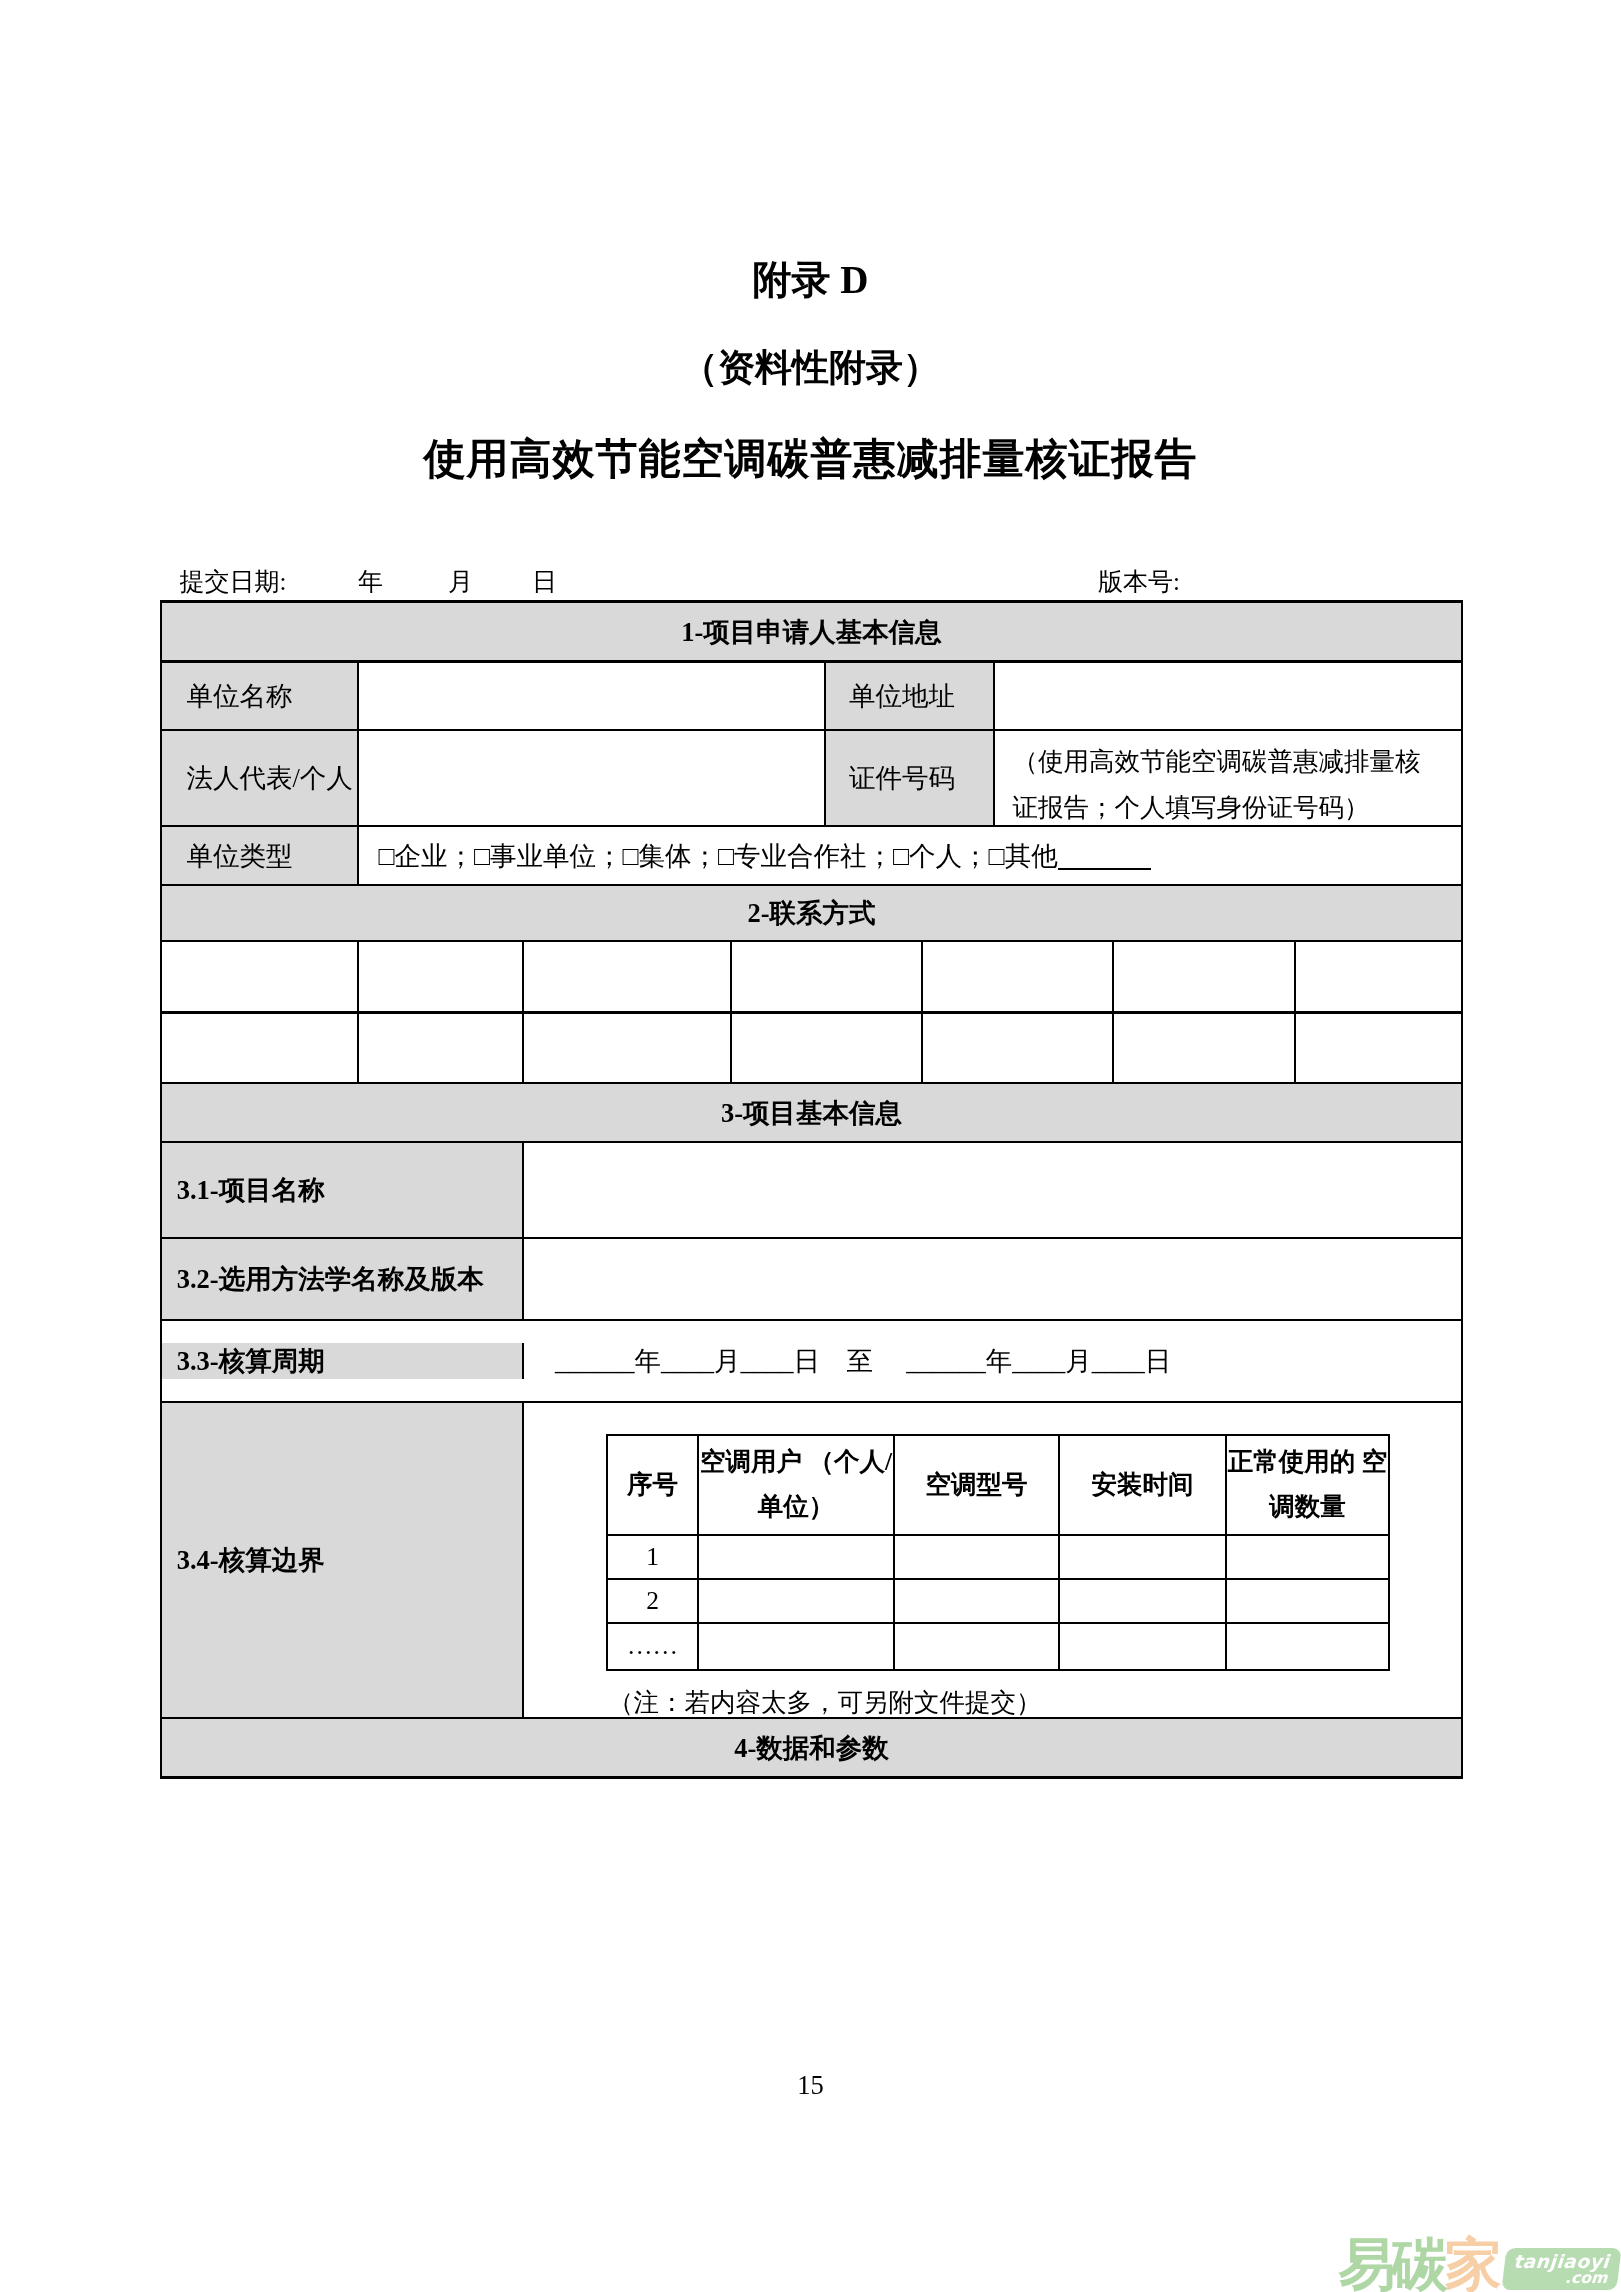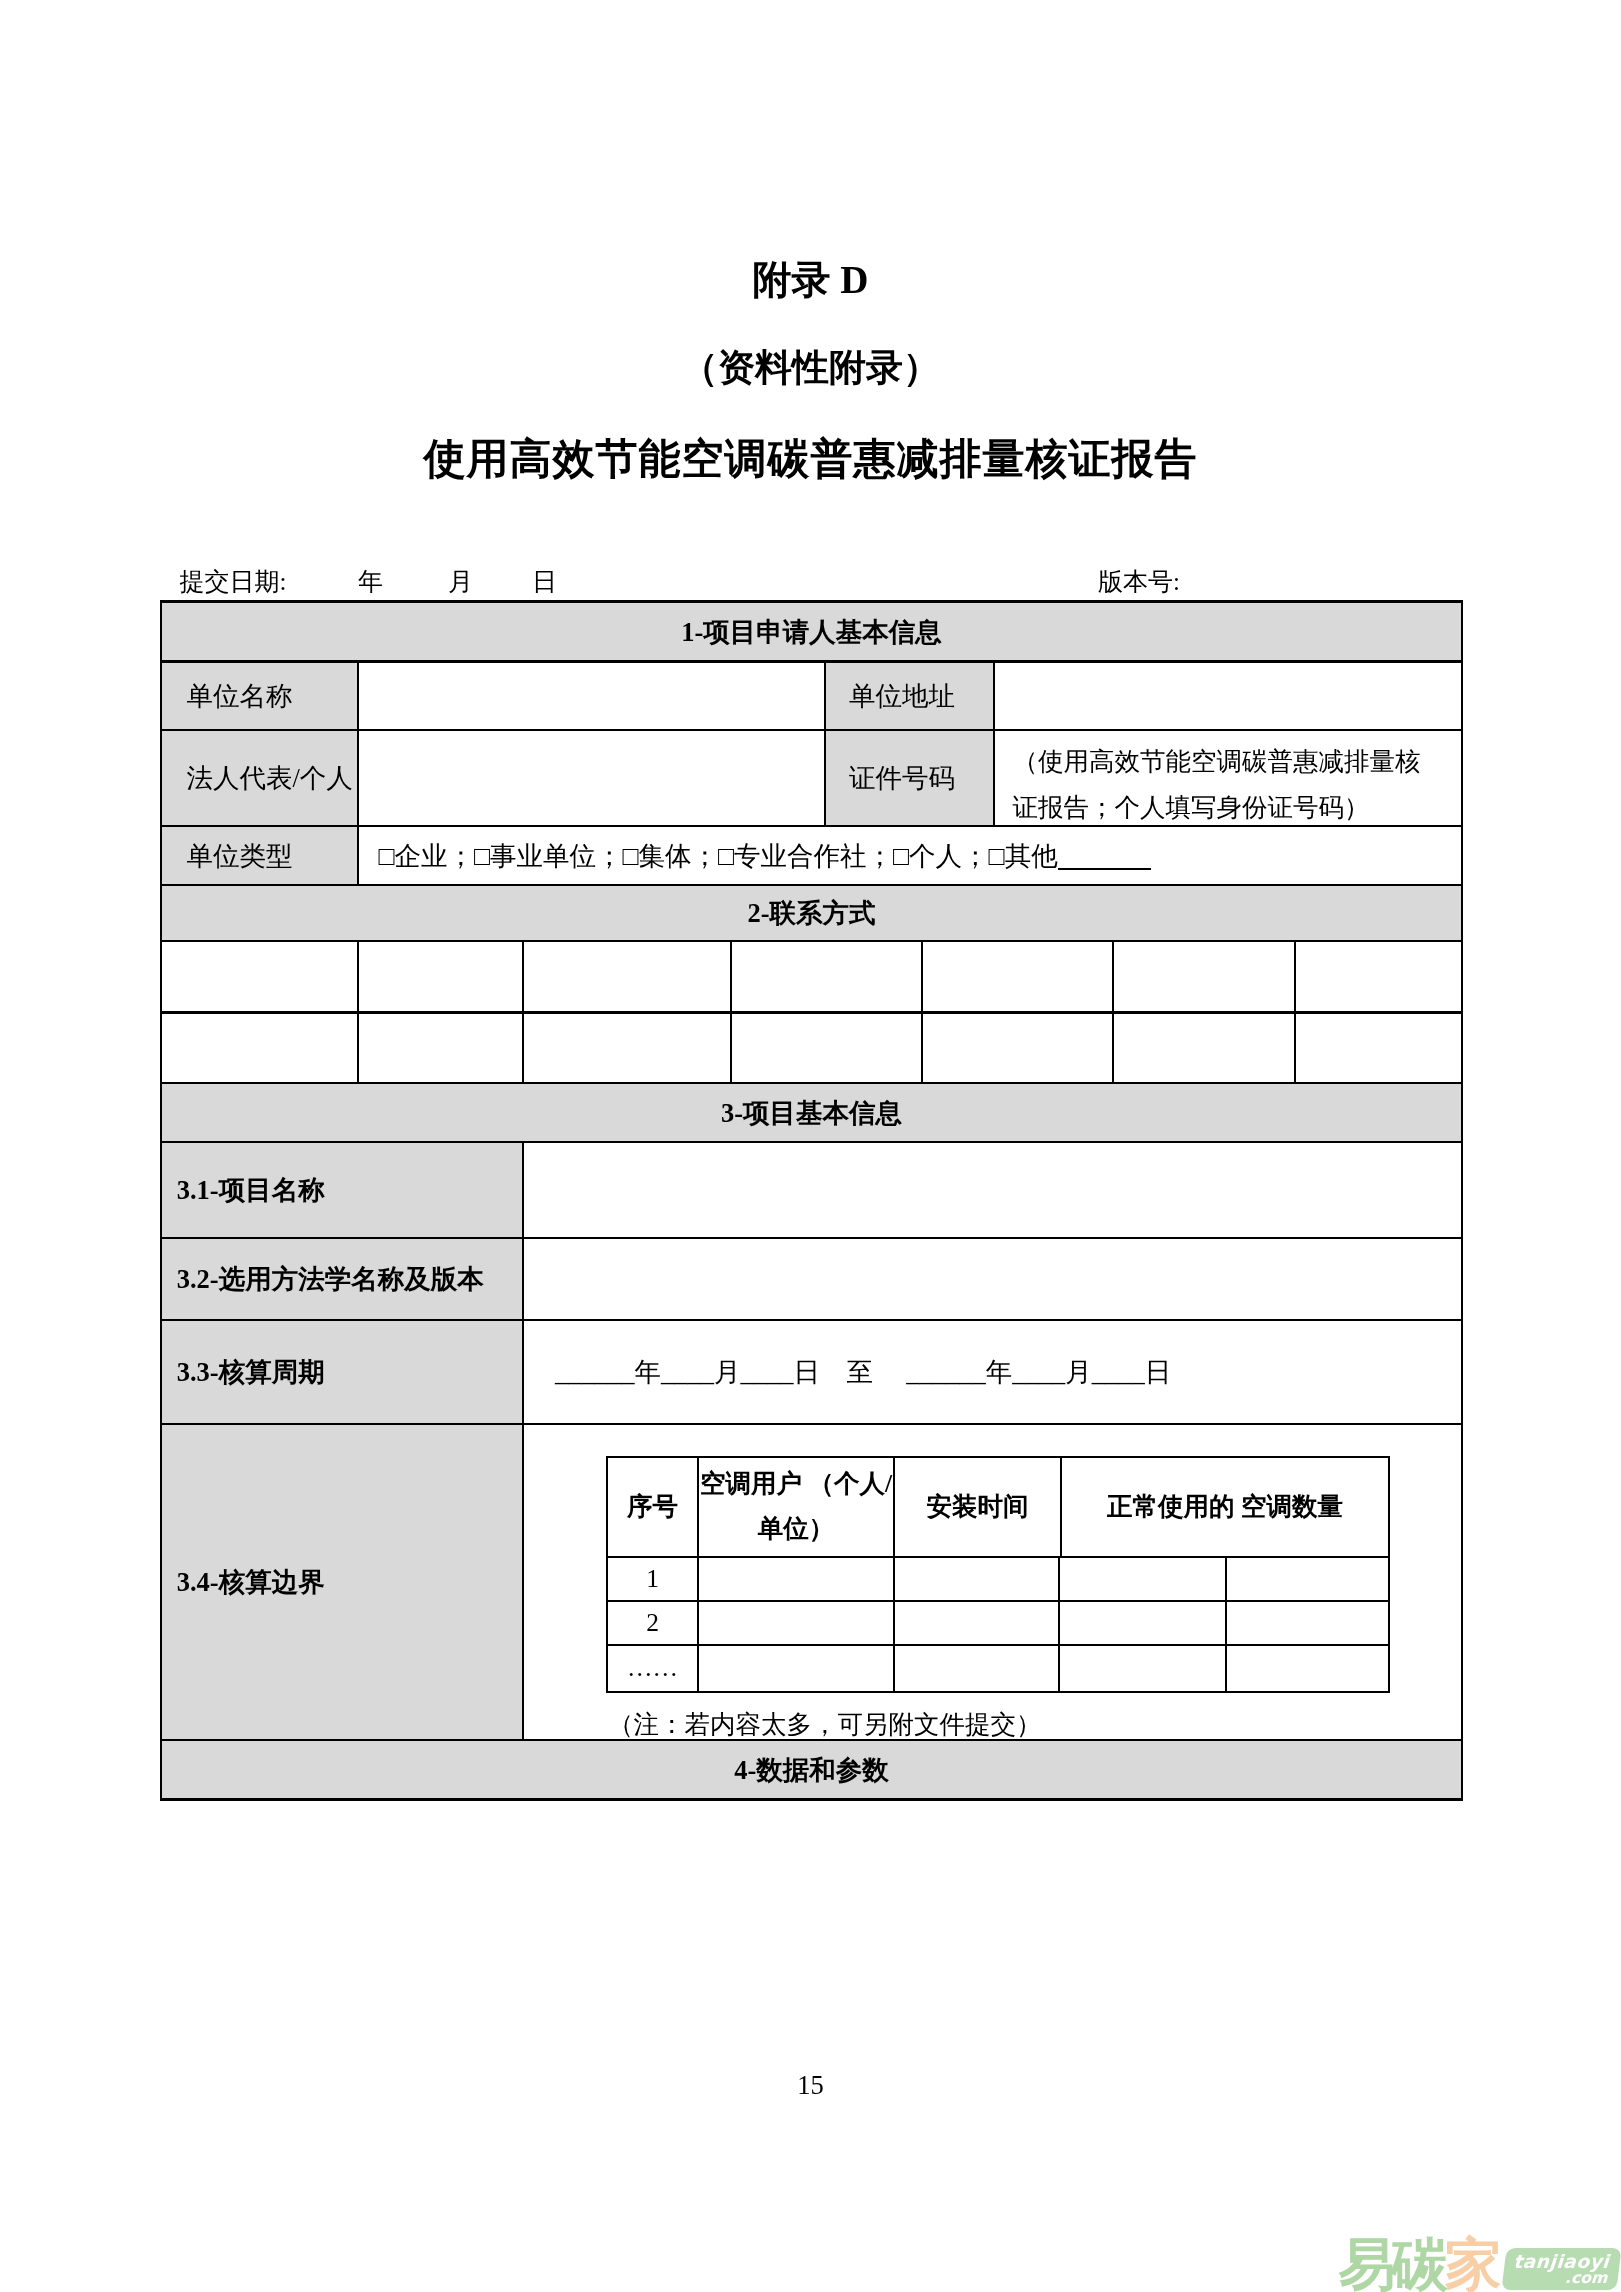--- a/index.html
+++ b/index.html
@@ -33,21 +33,21 @@
   .pl25{padding-left:24.5px;}
   .pl22{padding-left:23px;}
   .pl20{padding-left:19.6px;}
   .pl15{padding-left:14.7px;}
   .pl32{padding-left:31px;}
   .bold{font-weight:bold;}
   .center{justify-content:center;text-align:center;}
 
   .h58{height:57px;} .h70{height:69px;} .h98{height:96px;} .h60{height:59px;}
   .h57{height:56px;} .h73{height:72px;} .h72{height:71px;} .h76{height:96px;}
-  .h84{height:82px;} .h86{height:104px;} .h322{height:316px;}
+  .h84{height:82px;} .h86{height:82px;align-items:center;} .h322{height:316px;}
 
   .w1{width:195px;} .w2{width:467px;} .w3{width:169px;} .wf{flex:1;}
   .cw1{width:195px;} .cw2{width:165px;} .cw3{width:208px;} .cw4{width:191px;}
   .cw5{width:191px;} .cw6{width:182px;}
   .lw{width:360px;}
 
   .note-cell{display:block;padding:7.8px 17.6px 0 17.6px;line-height:1.8;font-size:25.5px;}
   .fill-blank{display:inline-block;width:93px;height:1em;border-bottom:2px solid #000;}
 
   
@@ -166,20 +166,21 @@
     </div>
 
     <div class="row h322">
       <div class="cell nb gray lw pl15 bold">3.4-核算边界</div>
       <div class="cell wf vblock">
 
         <div class="btbl">
           <div class="row first bh100">
             <div class="cell nb bw1 bold">序号</div>
             <div class="cell bw2 bold">空调用户 （个人/单位）</div>
+            <div class="cell bw3 bold">空调型号</div>
             <div class="cell bw4 bold">安装时间</div>
             <div class="cell wf bold">正常使用的 空调数量</div>
           </div>
           <div class="row bh45">
             <div class="cell nb bw1">1</div>
             <div class="cell bw2"></div>
             <div class="cell bw3"></div>
             <div class="cell bw4"></div>
             <div class="cell wf"></div>
           </div>

